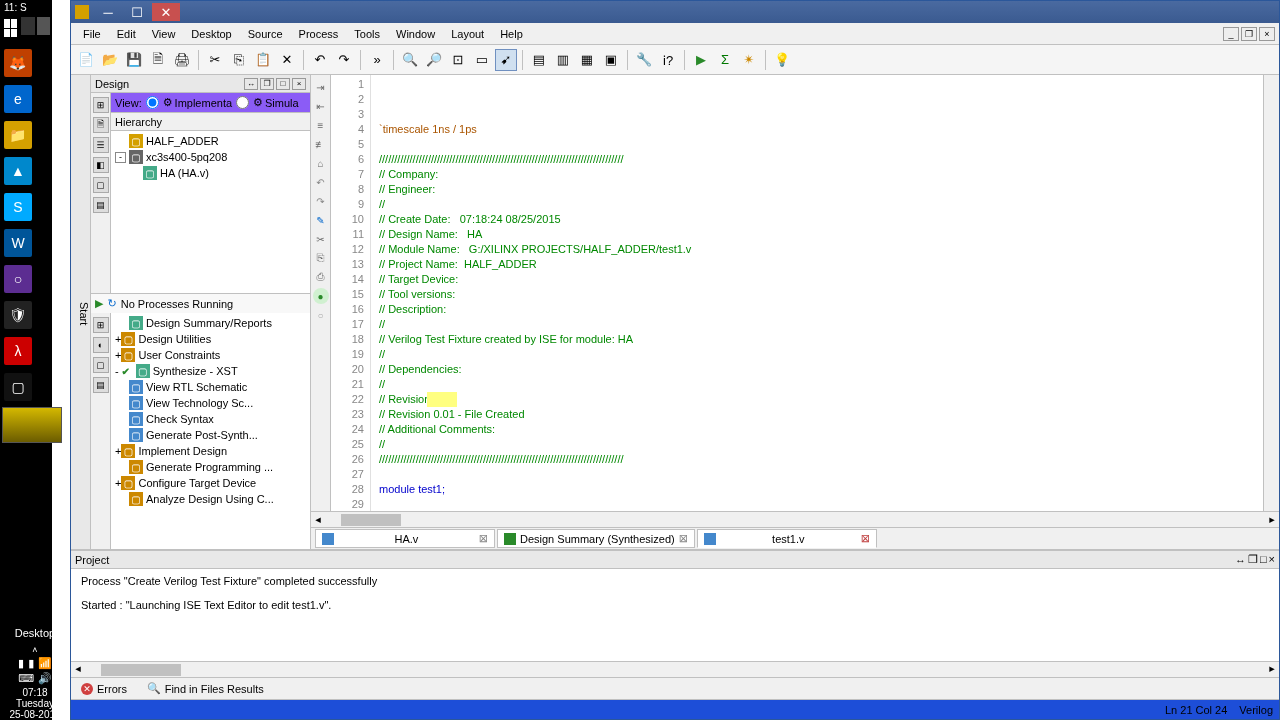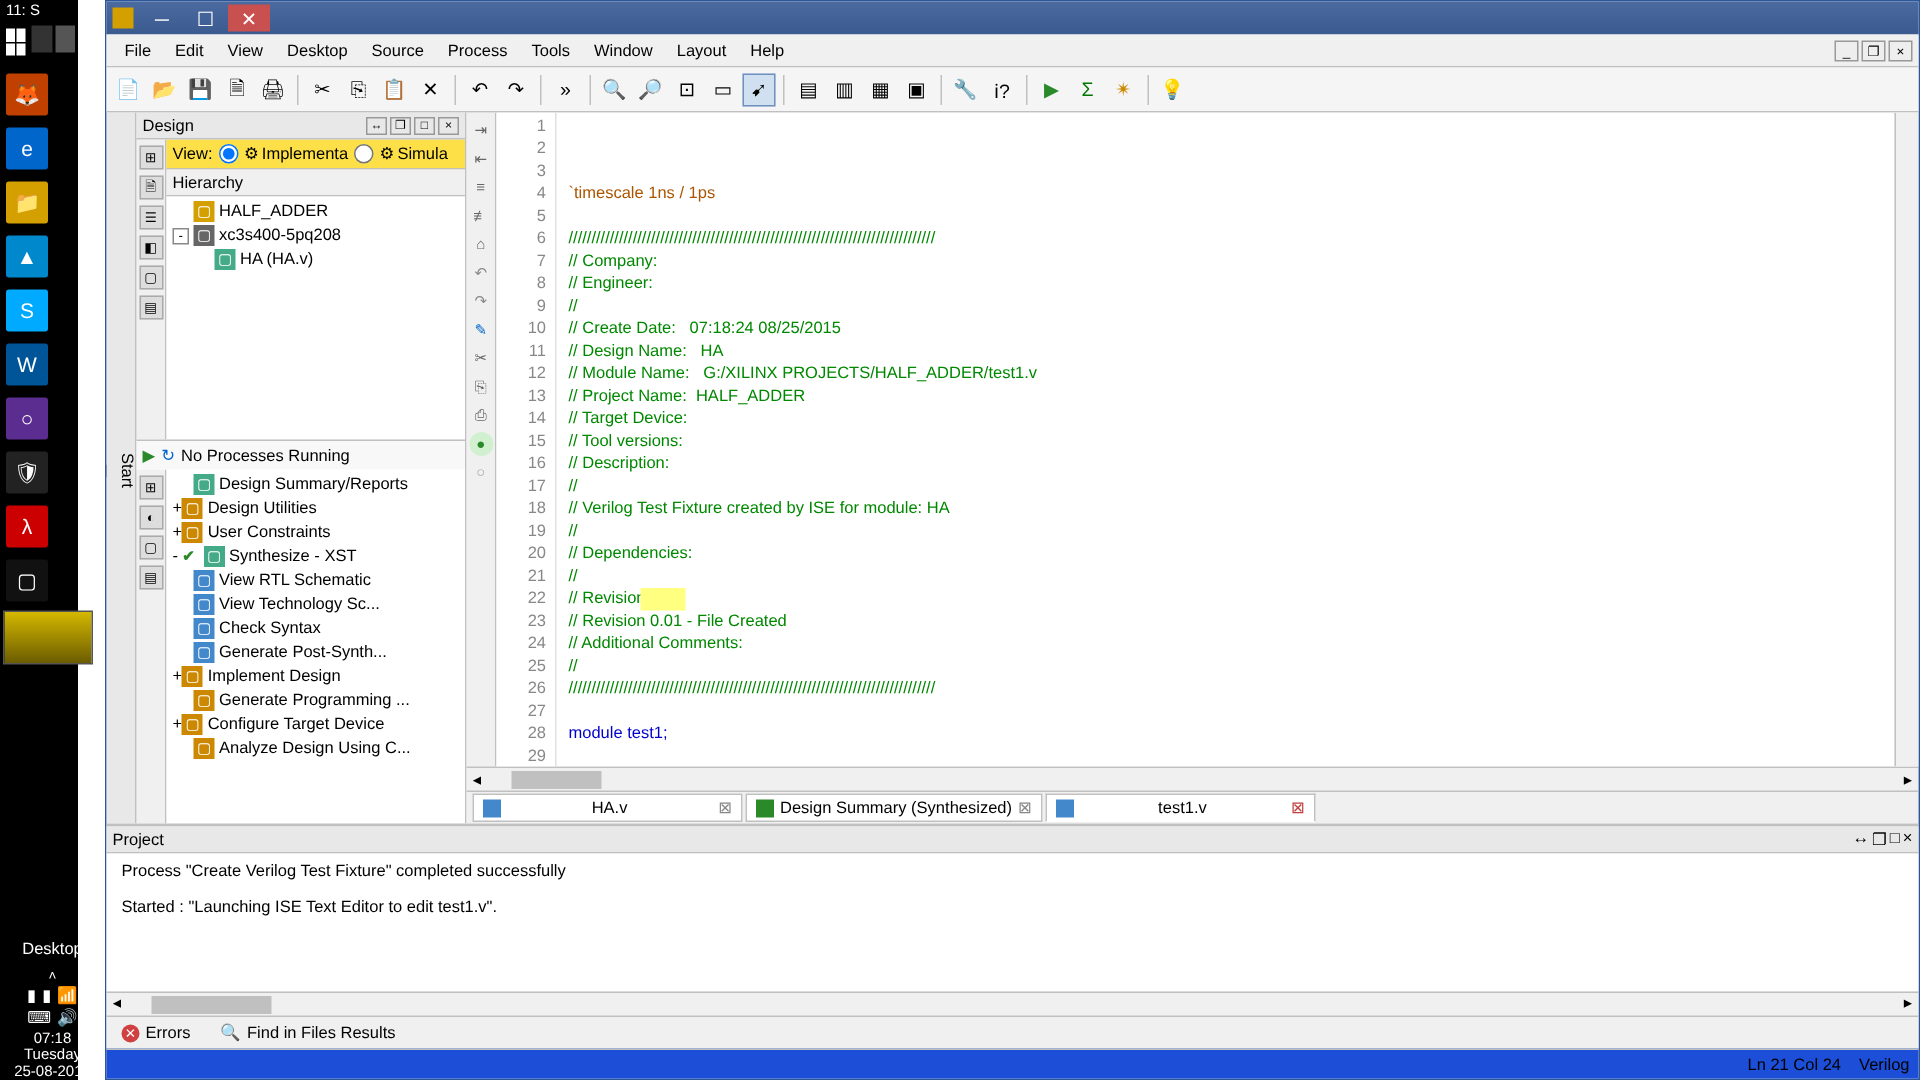--- a/index.html
+++ b/index.html
@@ -39,21 +39,21 @@
 
 .side-strip { width: 20px; background: #e8e8e8; border-right: 1px solid #c0c0c0; display: flex; flex-direction: column; align-items: center; padding-top: 4px; font-size: 9px; writing-mode: vertical-rl; }
 .side-strip .strip-label { margin: 6px 0; cursor: default; }
 
 .left-panel { width: 220px; display: flex; flex-direction: column; border-right: 1px solid #c0c0c0; }
 
 .panel-header { height: 18px; background: #e8e8e8; border-bottom: 1px solid #c0c0c0; display: flex; align-items: center; padding: 0 4px; font-size: 11px; }
 .panel-header .hdr-controls { margin-left: auto; display: flex; gap: 2px; }
 .panel-header .hdr-btn { width: 14px; height: 12px; border: 1px solid #999; font-size: 8px; display: flex; align-items: center; justify-content: center; }
 
-.view-row { height: 20px; display: flex; align-items: center; padding: 0 4px; border-bottom: 1px solid #c0c0c0; background: #fde047; gap: 2px; font-size: 10px; }
+.view-row { height: 20px; display: flex; align-items: center; padding: 0 4px; border-bottom: 1px solid #c0c0c0; background: #8b5cf6; gap: 2px; font-size: 10px; }
 .view-row input[type=radio] { margin: 0 2px; }
 .view-row .gear { font-size: 11px; }
 
 .sub-header { height: 18px; background: #f0f0f0; border-bottom: 1px solid #c0c0c0; padding: 0 4px; display: flex; align-items: center; font-size: 11px; }
 
 .tree-area { flex: 1; display: flex; overflow: hidden; }
 .tree-iconstrip { width: 20px; background: #f0f0f0; border-right: 1px solid #c0c0c0; display: flex; flex-direction: column; align-items: center; gap: 4px; padding-top: 4px; }
 .tree-iconstrip .ts-icon { width: 16px; height: 16px; background: #ddd; border: 1px solid #aaa; font-size: 9px; display: flex; align-items: center; justify-content: center; }
 .tree-content { flex: 1; background: #fff; overflow: auto; padding: 2px; }
 .tree-item { display: flex; align-items: center; padding: 1px 2px; white-space: nowrap; cursor: default; }

